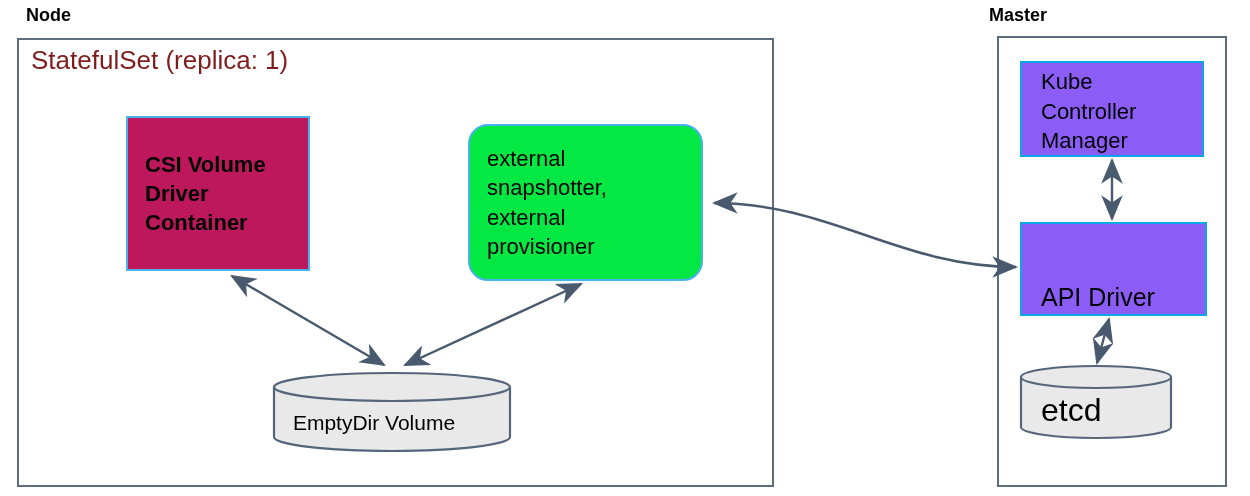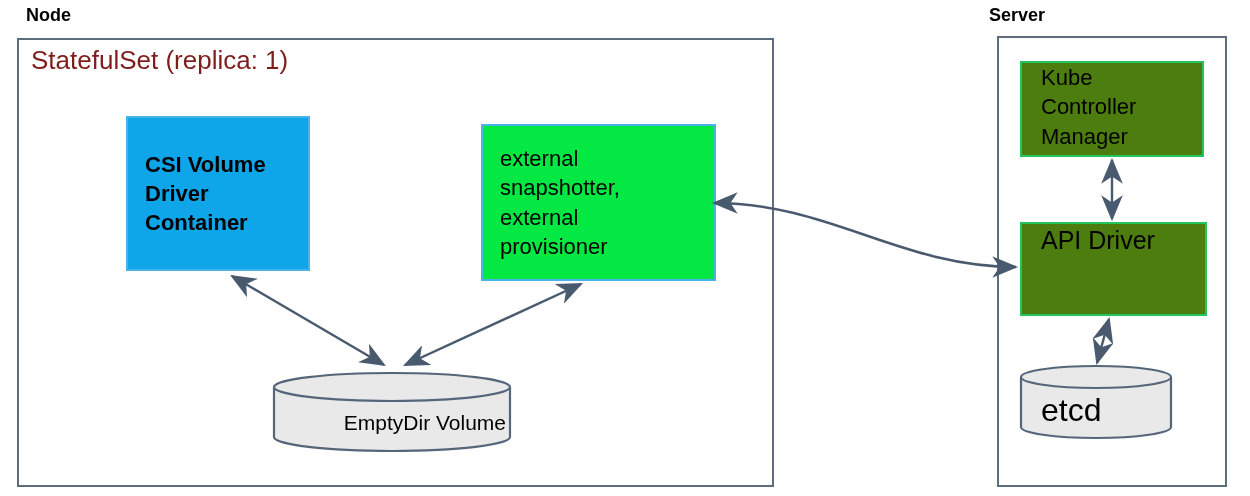--- a/index.html
+++ b/index.html
@@ -34,30 +34,30 @@
     display: flex;
     flex-direction: column;
     justify-content: center;
     padding-left: 17px;
   }
   .color-box .box-text {
     font-size: 22px;
     line-height: 1.33;
     white-space: pre-line;
   }
-  .csi-fill { background: #0ea5e9; }
+  .csi-fill { background: #be185d; }
   .csi-fill .box-text { font-weight: 600; }
   .sidecar-fill { background: #03E843; }
   .gray-box {
     box-sizing: border-box;
-    background: #4d7c0f;
-    border: 2px solid #22c55e;
+    background: #8b5cf6;
+    border: 2px solid #0ea5e9;
     display: flex;
     flex-direction: column;
-    justify-content: flex-start;
+    justify-content: flex-end;
     padding-left: 19px;
   }
   .gray-box .box-text {
     font-size: 22px;
     line-height: 1.33;
     white-space: pre-line;
   }
   .gray-box .box-text-lg {
     font-size: 25px;
     white-space: nowrap;
@@ -91,28 +91,28 @@
   <div class="abs outer-box" style="left:17px; top:38px; width:757px; height:449px;"></div>
 
   <div class="abs ss-label" style="left:31px; top:45px;">StatefulSet (replica: 1)</div>
 
   <div class="abs color-box csi-fill" style="left:126px; top:116px; width:184px; height:155px;">
     <div class="box-text">CSI Volume
 Driver
 Container</div>
   </div>
 
-  <div class="abs color-box sidecar-fill" style="left:481px; top:124px; width:235px; height:157px;">
+  <div class="abs color-box sidecar-fill" style="left:468px; top:124px; width:235px; height:157px;border-radius:20px;">
     <div class="box-text">external
 snapshotter,
 external
 provisioner</div>
   </div>
 
-  <div class="abs section-label" style="left:989px; top:5px;">Server</div>
+  <div class="abs section-label" style="left:989px; top:5px;">Master</div>
 
   <div class="abs outer-box" style="left:997px; top:36px; width:230px; height:451px;"></div>
 
   <div class="abs gray-box" style="left:1020px; top:61px; width:184px; height:96px;">
     <div class="box-text">Kube
 Controller
 Manager</div>
   </div>
 
   <div class="abs gray-box" style="left:1020px; top:222px; width:187px; height:94px;">
@@ -141,17 +141,17 @@
     <line x1="581" y1="284" x2="405" y2="365" stroke="#4A5A6E" stroke-width="2.4" marker-start="url(#arrow)" marker-end="url(#arrow)"></line>
 
     <path d="M 714 203 C 830 203, 900 267, 1016 267" fill="none" stroke="#4A5A6E" stroke-width="2.4" marker-start="url(#arrow)" marker-end="url(#arrow)"></path>
 
     <line x1="1112" y1="160" x2="1112" y2="219" stroke="#4A5A6E" stroke-width="2.4" marker-start="url(#arrow)" marker-end="url(#arrow)"></line>
 
     <line x1="1109" y1="319" x2="1097" y2="363" stroke="#4A5A6E" stroke-width="2.4" marker-start="url(#arrow)" marker-end="url(#arrow)"></line>
   </svg>
 
 
-  <div class="abs cyl-label" style="left:270px; top:411px; width:236px;text-align:right;">EmptyDir Volume</div>
+  <div class="abs cyl-label" style="left:256px; top:411px; width:236px;">EmptyDir Volume</div>
 
   <div class="abs etcd-label" style="left:1041px; top:392px;">etcd</div>
 
 </div>
 
 </body></html>

